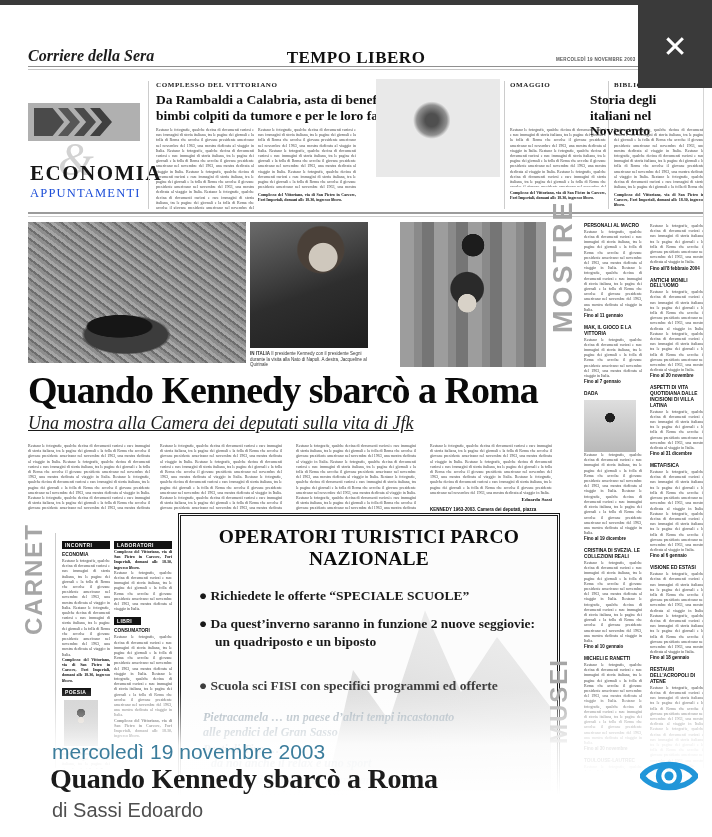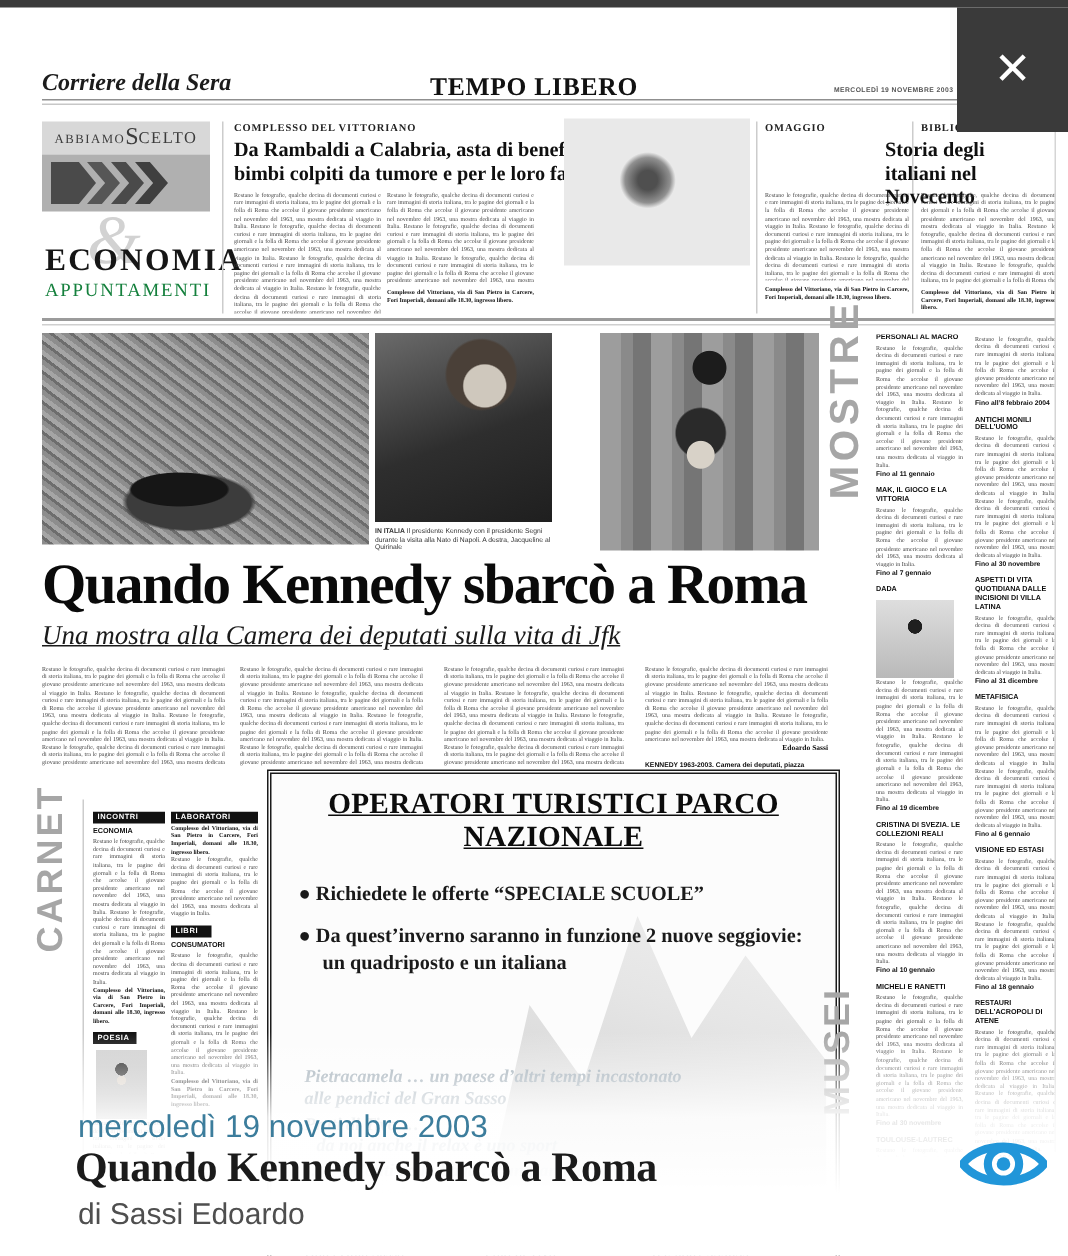--- a/index.html
+++ b/index.html
@@ -17,21 +17,21 @@
   .edition-date{left:556px;top:52px;font:700 4.5px/5px "Liberation Sans",sans-serif;color:#555;letter-spacing:.3px;}
   .mast-rule{left:28px;top:61px;width:656px;height:2px;border-top:1px solid #8f8f8f;border-bottom:1px solid #c7c7c7;}
 
   
   .promo-top{left:28px;top:76px;width:112px;height:22px;background:#d8d8d8;display:flex;align-items:center;justify-content:center;color:#3c3c3c;}
   .promo-band{left:28px;top:98px;width:112px;height:38px;background:#b0b0b0;display:flex;align-items:center;padding-left:6px;box-sizing:border-box;}
   .tail{width:30px;height:28px;background:#4a4a4a;clip-path:polygon(0 0,62% 0,100% 50%,62% 100%,0 100%);}
   .chev{width:22px;height:28px;margin-left:-6px;clip-path:polygon(0 0,45% 0,100% 50%,45% 100%,0 100%,55% 50%);}
   .cultura-amp{left:58px;top:132px;font:italic 400 46px/46px "Liberation Serif",serif;color:#d2d2d2;}
   .cultura{left:30px;top:158px;font:700 21px/21px "Liberation Serif",serif;letter-spacing:1.5px;color:#161616;}
-  .appuntamenti{left:30px;top:181px;font:400 12.5px/14px "Liberation Serif",serif;letter-spacing:1.2px;color:#15803d;}
+  .appuntamenti{left:30px;top:181px;font:400 12.5px/14px "Liberation Serif",serif;letter-spacing:1.2px;color:#1d4ed8;}
 
   .vrule{width:1px;background:#ccc;}
   .kicker{font:700 7px/8px "Liberation Serif",serif;letter-spacing:.6px;color:#222;}
   .h2{font:700 13.5px/15.5px "Liberation Serif",serif;color:#0f0f0f;}
 
   
   .greek{font-size:4px;line-height:5.2px;color:#3f3f3f;text-align:justify;overflow:hidden;font-family:"Liberation Serif",serif;}
   .gb{font-weight:700;color:#111;}
 
   
@@ -109,25 +109,20 @@
 
 <div class="stage">
 
   <div class="abs" style="left:0;top:5px;width:712px;height:832px;background:#fff;">
 
     <div class="abs brand">Corriere della Sera</div>
     <div class="abs section-title">TEMPO LIBERO</div>
     <div class="abs edition-date">MERCOLEDÌ 19 NOVEMBRE 2003</div>
     <div class="abs mast-rule"></div>
 
-    <div class="abs promo-top">
-      <span style="font:400 8.5px/10px 'Liberation Serif';letter-spacing:1px;">ABBIAMO</span>
-      <span style="font:400 16px/16px 'Liberation Serif';">S</span>
-      <span style="font:400 11px/12px 'Liberation Serif';letter-spacing:1px;">CELTO</span>
-    </div>
     <div class="abs promo-band">
       <span class="tail"></span>
       <span class="chev" style="background:#565656;"></span>
       <span class="chev" style="background:#4a4a4a;"></span>
       <span class="chev" style="background:#3f3f3f;"></span>
     </div>
     <div class="abs cultura-amp">&amp;</div>
     <div class="abs cultura">ECONOMIA</div>
     <div class="abs appuntamenti">APPUNTAMENTI</div>
 
@@ -233,24 +228,25 @@
       <div class="greek gb">Complesso del Vittoriano, via di San Pietro in Carcere, Fori Imperiali, domani alle 18.30, ingresso libero. </div>
       <div class="greek">Restano le fotografie, qualche decina di documenti curiosi e rare immagini di storia italiana, tra le pagine dei giornali e la folla di Roma che accolse il giovane presidente americano nel novembre del 1963, una mostra dedicata al viaggio in Italia. </div>
       <div class="blackbar" style="margin-top:6px;width:24px;">LIBRI</div>
       <div class="subhead-sm">CONSUMATORI</div>
       <div class="greek">Restano le fotografie, qualche decina di documenti curiosi e rare immagini di storia italiana, tra le pagine dei giornali e la folla di Roma che accolse il giovane presidente americano nel novembre del 1963, una mostra dedicata al viaggio in Italia. Restano le fotografie, qualche decina di documenti curiosi e rare immagini di storia italiana, tra le pagine dei giornali e la folla di Roma che accolse il giovane presidente americano nel novembre del 1963, una mostra dedicata al viaggio in Italia. </div>
       <div class="greek gb">Complesso del Vittoriano, via di San Pietro in Carcere, Fori Imperiali, domani alle 18.30, ingresso libero. </div>
     </div>
 
     <div class="abs adbox">
       <div class="ad-mountain"></div>
-      <div class="ad-title" style="top:10px;text-decoration:underline;">OPERATORI TURISTICI PARCO NAZIONALE</div>
+      <div class="ad-title" style="top:10px;">OPERATORI TURISTICI PARCO NAZIONALE</div>
       <div class="ad-b" style="left:18px;top:72px;">●  Richiedete le offerte “SPECIALE SCUOLE”</div>
       <div class="ad-b" style="left:18px;top:100px;width:340px;">●  Da quest’inverno saranno in funzione 2  nuove seggiovie:</div>
-      <div class="ad-b" style="left:34px;top:118px;">un quadriposto e un italiana</div>
+      <div class="ad-b" style="left:34px;top:118px;">un quadriposto e un biposto</div>
+      <div class="ad-b" style="left:18px;top:162px;color:#3e3e3e;">●  Scuola sci  FISI con specifici programmi ed offerte</div>
       <div class="ad-it" style="left:22px;top:194px;">Pietracamela … un paese d’altri tempi incastonato</div>
       <div class="ad-it" style="left:22px;top:209px;">alle pendici del Gran Sasso</div>
       <div class="ad-it" style="left:22px;top:226px;">Prati di Tivo …</div>
       <div class="ad-it" style="left:30px;top:240px;">da noi anche il relax è uno sport</div>
       <div class="ad-it" style="left:22px;top:257px;">… e i Monti della Laga …  un Parco da vivere</div>
       <div class="ad-it" style="left:40px;top:272px;">una Provincia da scoprire</div>
       <div class="ad-hotels">
         <div class="row">
           <span class="c1">Hotel Miramonti</span>
           <span class="c2">Prati di Tivo</span>

